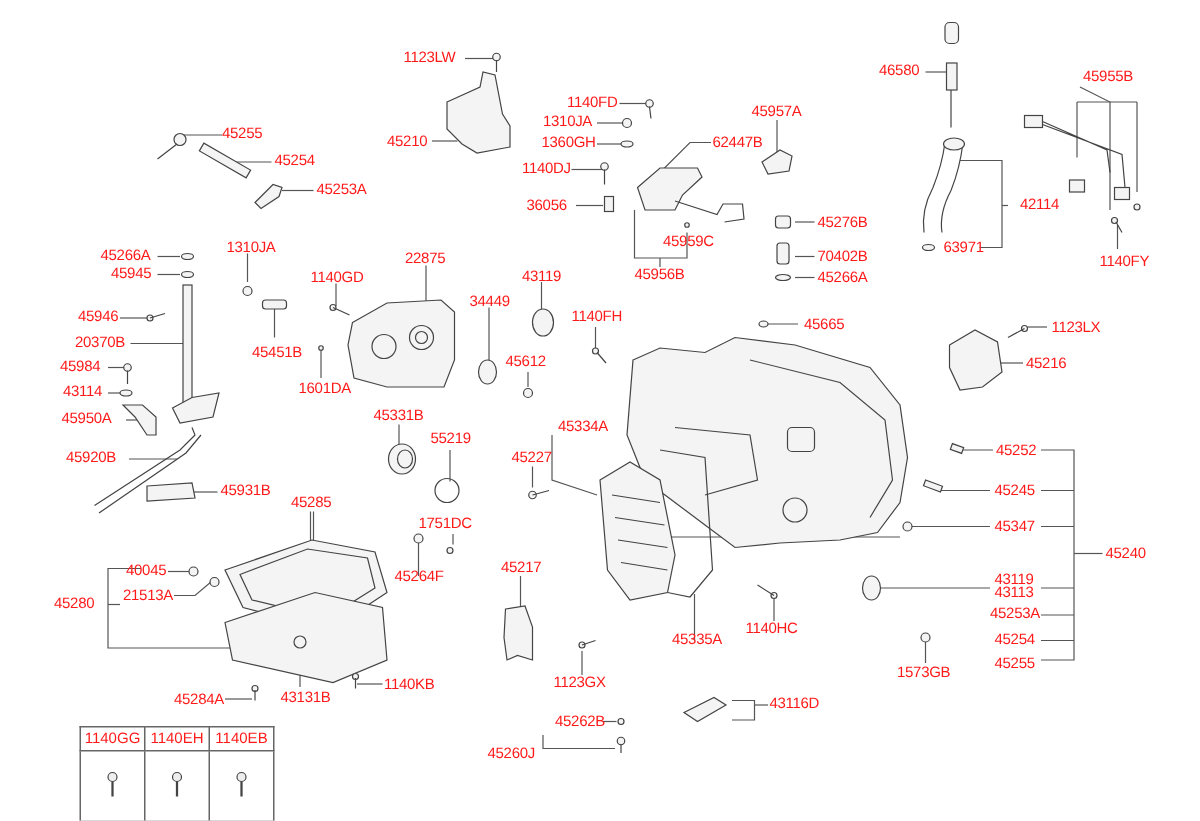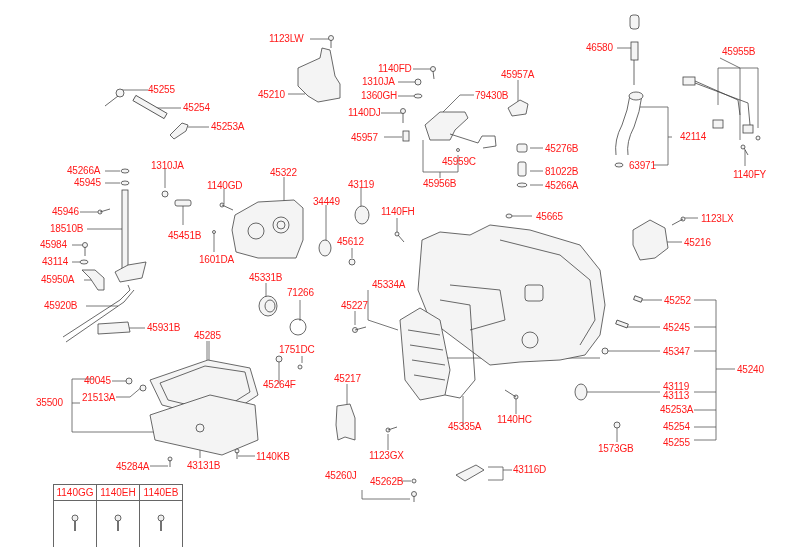--- a/index.html
+++ b/index.html
@@ -286,88 +286,88 @@
   </g>
 </svg>
 
 <div>
   <span class="lbl" style="left:269px;top:33px">1123LW</span>
   <span class="lbl" style="left:258px;top:89px">45210</span>
   <span class="lbl" style="left:378px;top:63px">1140FD</span>
   <span class="lbl" style="left:362px;top:76px">1310JA</span>
   <span class="lbl" style="left:361px;top:90px">1360GH</span>
   <span class="lbl" style="left:501px;top:69px">45957A</span>
-  <span class="lbl" style="left:475px;top:90px">79430B</span>
+  <span class="lbl" style="left:475px;top:90px">62447B</span>
   <span class="lbl" style="left:348px;top:107px">1140DJ</span>
-  <span class="lbl" style="left:351px;top:132px">45957</span>
+  <span class="lbl" style="left:351px;top:132px">36056</span>
   <span class="lbl" style="left:442px;top:156px">45959C</span>
   <span class="lbl" style="left:423px;top:178px">45956B</span>
   <span class="lbl" style="left:586px;top:42px">46580</span>
   <span class="lbl" style="left:722px;top:46px">45955B</span>
   <span class="lbl" style="left:680px;top:131px">42114</span>
   <span class="lbl" style="left:629px;top:160px">63971</span>
   <span class="lbl" style="left:733px;top:169px">1140FY</span>
   <span class="lbl" style="left:545px;top:143px">45276B</span>
-  <span class="lbl" style="left:545px;top:166px">81022B</span>
+  <span class="lbl" style="left:545px;top:166px">70402B</span>
   <span class="lbl" style="left:545px;top:180px">45266A</span>
 
   <span class="lbl" style="left:148px;top:84px">45255</span>
   <span class="lbl" style="left:183px;top:102px">45254</span>
   <span class="lbl" style="left:211px;top:121px">45253A</span>
   <span class="lbl" style="left:67px;top:165px">45266A</span>
   <span class="lbl" style="left:74px;top:177px">45945</span>
   <span class="lbl" style="left:151px;top:160px">1310JA</span>
   <span class="lbl" style="left:207px;top:180px">1140GD</span>
-  <span class="lbl" style="left:270px;top:167px">45322</span>
+  <span class="lbl" style="left:270px;top:167px">22875</span>
   <span class="lbl" style="left:348px;top:179px">43119</span>
   <span class="lbl" style="left:313px;top:196px">34449</span>
   <span class="lbl" style="left:381px;top:206px">1140FH</span>
   <span class="lbl" style="left:536px;top:211px">45665</span>
   <span class="lbl" style="left:701px;top:213px">1123LX</span>
   <span class="lbl" style="left:684px;top:237px">45216</span>
   <span class="lbl" style="left:52px;top:206px">45946</span>
-  <span class="lbl" style="left:50px;top:223px">18510B</span>
+  <span class="lbl" style="left:50px;top:223px">20370B</span>
   <span class="lbl" style="left:168px;top:230px">45451B</span>
   <span class="lbl" style="left:337px;top:236px">45612</span>
   <span class="lbl" style="left:40px;top:239px">45984</span>
   <span class="lbl" style="left:199px;top:254px">1601DA</span>
   <span class="lbl" style="left:42px;top:256px">43114</span>
   <span class="lbl" style="left:41px;top:274px">45950A</span>
   <span class="lbl" style="left:249px;top:272px">45331B</span>
-  <span class="lbl" style="left:287px;top:287px">71266</span>
+  <span class="lbl" style="left:287px;top:287px">55219</span>
   <span class="lbl" style="left:372px;top:279px">45334A</span>
   <span class="lbl" style="left:44px;top:300px">45920B</span>
   <span class="lbl" style="left:341px;top:300px">45227</span>
   <span class="lbl" style="left:664px;top:295px">45252</span>
   <span class="lbl" style="left:147px;top:322px">45931B</span>
   <span class="lbl" style="left:663px;top:322px">45245</span>
   <span class="lbl" style="left:194px;top:330px">45285</span>
   <span class="lbl" style="left:279px;top:344px">1751DC</span>
   <span class="lbl" style="left:663px;top:346px">45347</span>
   <span class="lbl" style="left:737px;top:364px">45240</span>
   <span class="lbl" style="left:84px;top:375px">40045</span>
   <span class="lbl" style="left:82px;top:392px">21513A</span>
-  <span class="lbl" style="left:36px;top:397px">35500</span>
+  <span class="lbl" style="left:36px;top:397px">45280</span>
   <span class="lbl" style="left:263px;top:379px">45264F</span>
   <span class="lbl" style="left:334px;top:373px">45217</span>
   <span class="lbl" style="left:663px;top:381px">43119</span>
   <span class="lbl" style="left:663px;top:390px">43113</span>
   <span class="lbl" style="left:660px;top:404px">45253A</span>
   <span class="lbl" style="left:448px;top:421px">45335A</span>
   <span class="lbl" style="left:497px;top:414px">1140HC</span>
   <span class="lbl" style="left:663px;top:421px">45254</span>
   <span class="lbl" style="left:369px;top:450px">1123GX</span>
   <span class="lbl" style="left:598px;top:443px">1573GB</span>
   <span class="lbl" style="left:663px;top:437px">45255</span>
   <span class="lbl" style="left:116px;top:461px">45284A</span>
   <span class="lbl" style="left:187px;top:460px">43131B</span>
   <span class="lbl" style="left:256px;top:451px">1140KB</span>
   <span class="lbl" style="left:513px;top:464px">43116D</span>
   <span class="lbl" style="left:370px;top:476px">45262B</span>
-  <span class="lbl" style="left:325px;top:470px">45260J</span>
+  <span class="lbl" style="left:325px;top:497px">45260J</span>
 </div>
 
 <table id="fastener-table">
   <tbody>
       <tr class="h">
     <td>1140GG</td>
     <td>1140EH</td>
     <td>1140EB</td>
   </tr>
   <tr class="b">

